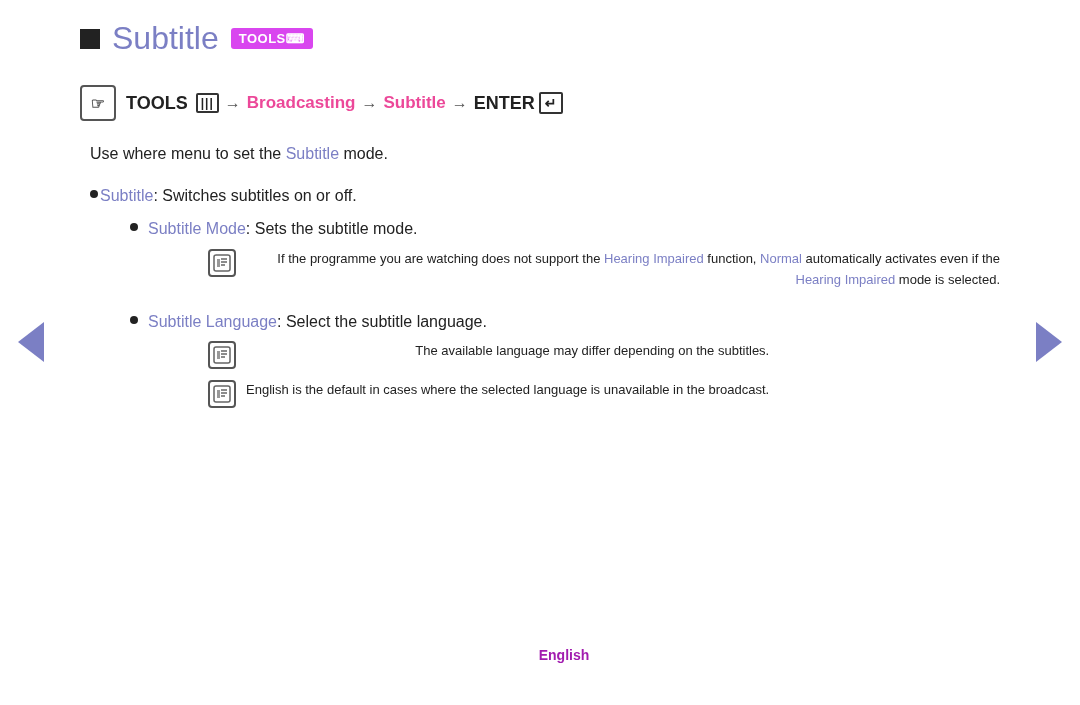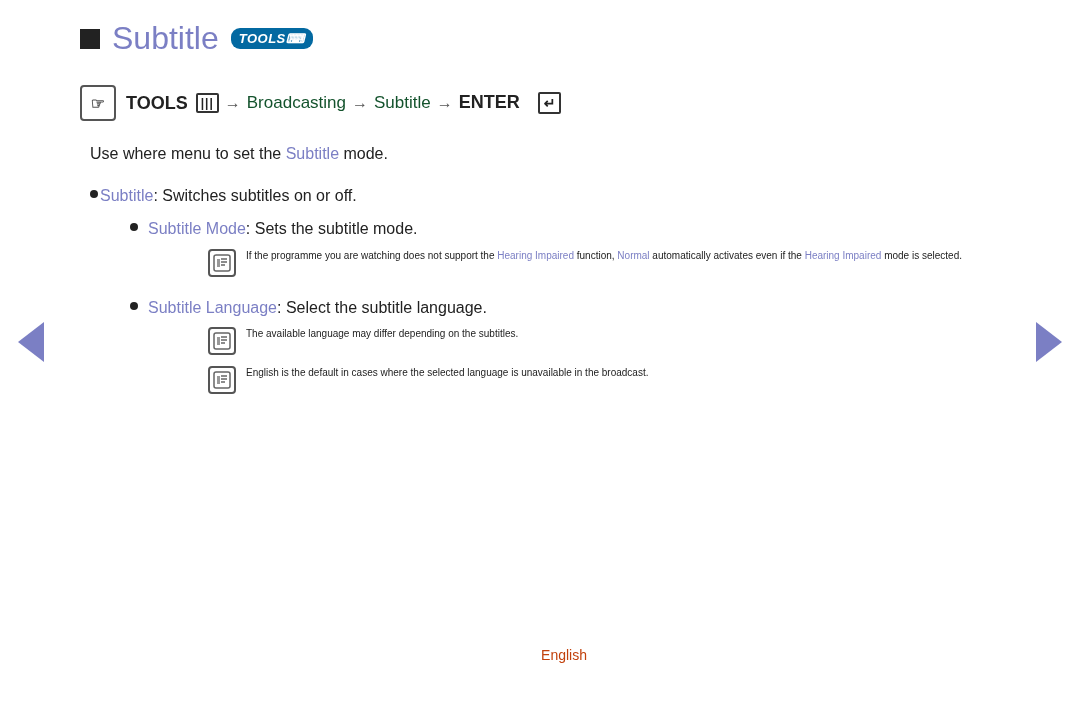--- a/index.html
+++ b/index.html
@@ -42,28 +42,27 @@
       flex-shrink: 0;
     }
 
     .header-title {
       font-size: 32px;
       font-weight: 400;
       color: #7b7fc4;
     }
 
     .tools-badge {
-      background: #0369a1;
+      background: #d946ef;
       color: #ffffff;
       font-size: 13px;
       font-weight: bold;
       padding: 3px 8px;
-      border-radius: 9px;
+      border-radius: 3px;
       letter-spacing: 0.5px;
-      font-style: italic;
     }
 
     
     .breadcrumb {
       display: flex;
       align-items: center;
       gap: 6px;
       margin-bottom: 20px;
       font-size: 17px;
       font-weight: 600;
@@ -88,28 +87,28 @@
       font-size: 18px;
     }
 
     .breadcrumb-arrow {
       color: #555;
       font-size: 16px;
       font-weight: 400;
     }
 
     .breadcrumb-link {
-      color: #14532d;
-      font-weight: 400;
+      color: #ec4899;
+      font-weight: 700;
     }
 
     .enter-box {
       display: inline-flex;
-      align-items: flex-start;
-      gap: 16px;
+      align-items: center;
+      gap: 2px;
       font-weight: 800;
       color: #222;
       font-size: 18px;
     }
 
     
     .content {
       margin-left: 10px;
     }
 
@@ -184,24 +183,25 @@
       justify-content: center;
       flex-shrink: 0;
       margin-top: 1px;
       font-size: 14px;
       color: #555;
       font-style: italic;
       font-weight: bold;
     }
 
     .note-text {
-      font-size: 10px;
+      font-size: 13px;
       color: #222;
       line-height: 1.65;
       flex: 1;
+      text-align: right;
     }
 
     
     .nav-arrow-left {
       position: absolute;
       left: 18px;
       top: 50%;
       transform: translateY(-50%);
       width: 0;
       height: 0;
@@ -224,22 +224,22 @@
       cursor: pointer;
     }
 
     
     .footer {
       position: absolute;
       bottom: 20px;
       left: 50%;
       transform: translateX(-50%);
       font-size: 14px;
-      font-weight: normal;
-      color: #c2410c;
+      font-weight: bold;
+      color: #a21caf;
       padding-left: 48px;
     }
   </style>
 </head>
 <body>
 
 <div class="page-container">
 
   <div class="header">
     <div class="header-square"></div>

